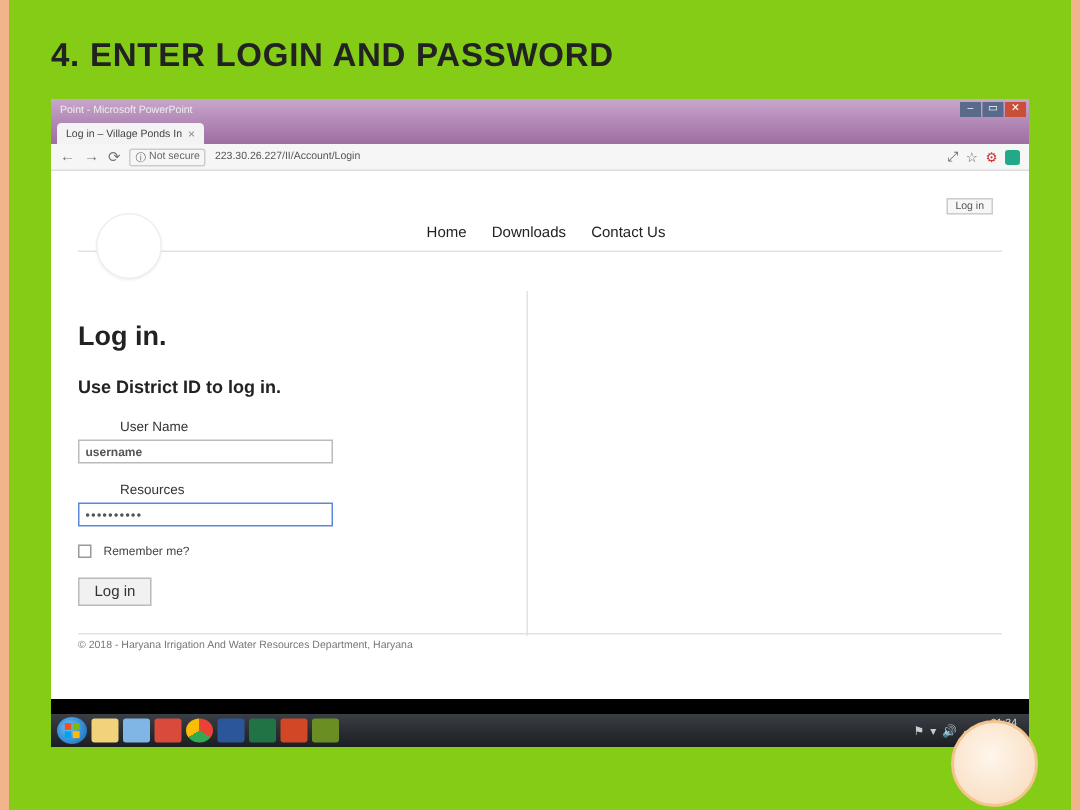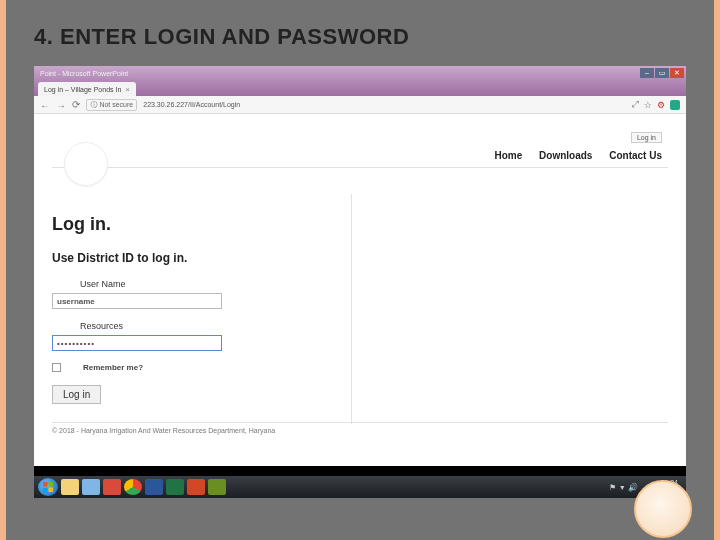--- a/index.html
+++ b/index.html
@@ -1,18 +1,18 @@
 <!DOCTYPE html>
 <html><head>
 <meta charset="utf-8">
 <style>
   * { box-sizing: border-box; margin: 0; padding: 0; }
   html, body { width: 720px; height: 540px; font-family: Arial, sans-serif; background: #fff; }
   .slide {
-    width: 720px; height: 540px; position: relative; background: #737373;
+    width: 720px; height: 540px; position: relative; background: #84cc16;
     border-left: 6px solid #f2b48a;
     border-right: 6px solid #f2b48a;
     padding: 24px 28px 0 28px;
   }
   .slide-title {
     font-size: 22px; font-weight: bold; color: #222; letter-spacing: 0.5px;
     margin-bottom: 16px;
   }
   .shot {
     width: 100%; height: 432px; position: relative; background: #fff;
@@ -59,21 +59,21 @@
   
   .page {
     background: #fff; height: calc(100% - 14px - 16px - 18px - 10px - 22px);
     padding: 8px 18px 0 18px; position: relative;
   }
   .loginlink-row { text-align: right; padding: 4px 6px; }
   .loginlink {
     font-size: 7px; color: #555; border: 1px solid #ccc; padding: 1px 5px; background: #f7f7f7;
   }
   .topnav {
-    text-align: right; font-size: 10px; font-weight: bold; color: #222;
+    text-align: center; font-size: 10px; font-weight: normal; color: #222;
     border-bottom: 1px solid #e2e2e2; padding: 2px 6px 6px 0;
   }
   .topnav span { margin-left: 14px; }
   .circle {
     position: absolute; width: 44px; height: 44px; border-radius: 50%;
     background: #fff; border: 1px solid #eee; left: 30px; top: 28px;
     box-shadow: 0 1px 2px rgba(0,0,0,0.06);
   }
   .login-area {
     display: flex; margin-top: 26px;
@@ -82,21 +82,21 @@
     width: 300px; border-right: 1px solid #e2e2e2; padding-right: 20px; padding-bottom: 20px;
   }
   .h-login { font-size: 18px; font-weight: bold; color: #222; margin: 20px 0 16px 0; }
   .h-sub { font-size: 12px; font-weight: bold; color: #222; margin-bottom: 14px; }
   .lbl { font-size: 9px; color: #333; margin-bottom: 4px; margin-left: 28px; }
   .inp {
     width: 170px; height: 16px; border: 1px solid #bbb; font-size: 8px; color: #555;
     padding: 0 4px; background: #fff; margin-bottom: 12px; display: block; font-weight: bold;
   }
   .inp.pwd { border: 1px solid #5a8ad6; letter-spacing: 1px; }
-  .remember { font-size: 8px; color: #444; display: flex; align-items: center; gap: 22px; margin: 6px 0 12px 0; font-weight: bold; }
+  .remember { font-size: 8px; color: #444; display: flex; align-items: center; gap: 8px; margin: 6px 0 12px 0; }
   .cb { width: 9px; height: 9px; border: 1px solid #999; background: #fff; display: inline-block; }
   .login-btn {
     font-size: 10px; color: #333; background: #f1f1f1; border: 1px solid #bbb;
     padding: 3px 10px; display: inline-block;
   }
   .copyright {
     position: absolute; bottom: 32px; left: 18px; right: 18px;
     border-top: 1px solid #e2e2e2; padding-top: 4px;
     font-size: 7px; color: #777;
   }

